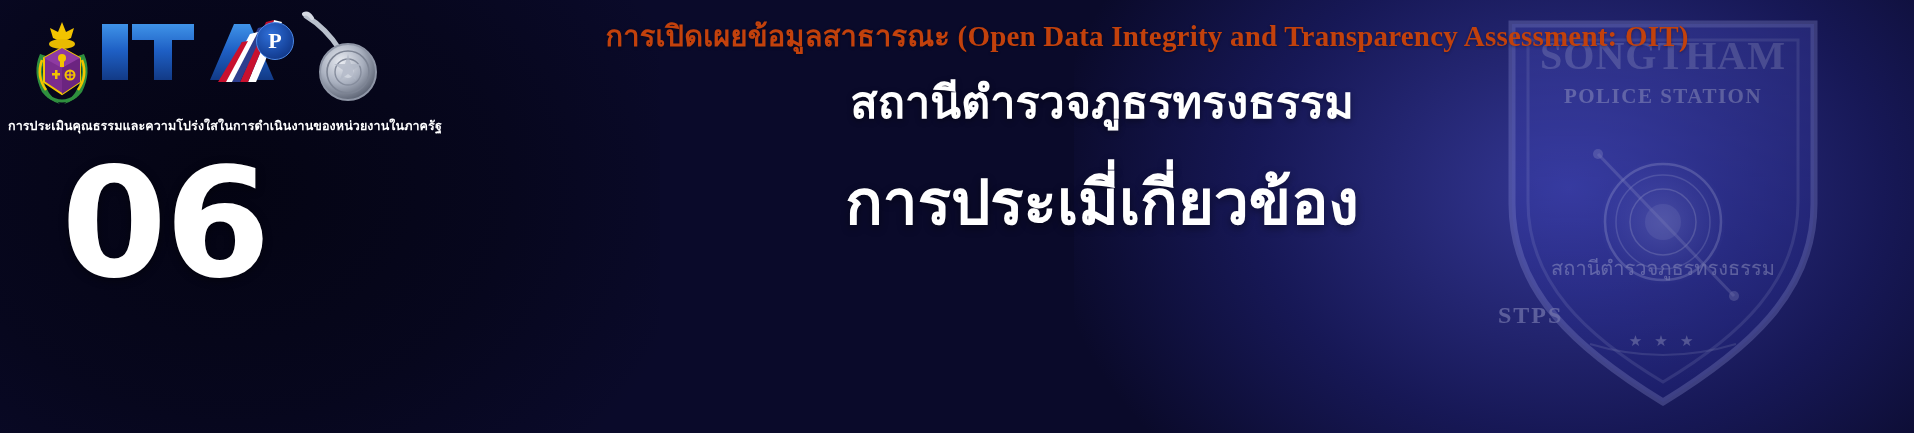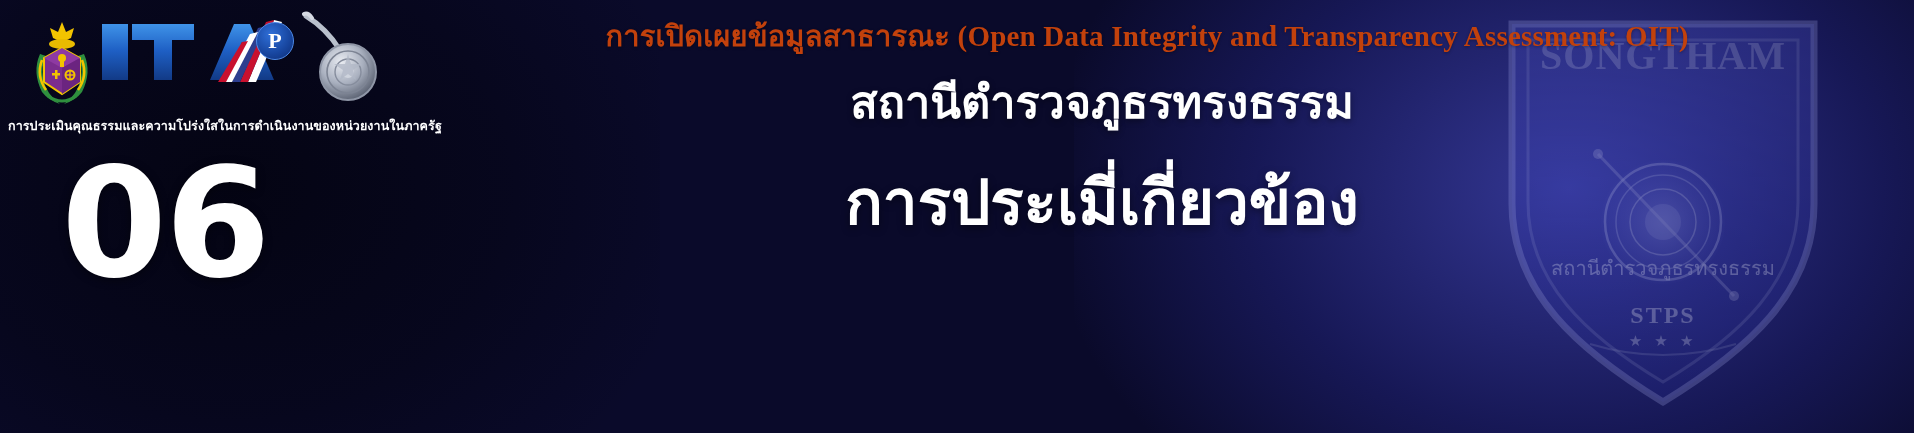--- a/index.html
+++ b/index.html
@@ -168,21 +168,21 @@
   #police-badge .bg-text-thai {
     position:absolute; top:238px; left:0; width:100%;
     text-align:center;
     color:#dde1ff;
     font-family:"DejaVu Sans", sans-serif;
     font-size:20px;
     opacity:0.78;
   }
   #police-badge .bg-text-abbr {
     position:absolute; top:288px; left:0; width:100%;
-    text-align:center;
+    text-align:left;
     color:#e6e9ff;
     font-family:"Liberation Serif", serif;
     font-weight:bold;
     font-size:24px;
     letter-spacing:2px;
     opacity:0.72;
   }
   #police-badge .bg-stars {
     position:absolute; top:318px; left:0; width:100%;
     text-align:center;
@@ -222,20 +222,21 @@
       <circle cx="165" cy="208" r="33" fill="none" stroke="#dfe3ff" stroke-opacity="0.5" stroke-width="1.5"></circle>
       <circle cx="165" cy="208" r="18" fill="#c8ceff" fill-opacity="0.30"></circle>
 
       <line x1="100" y1="140" x2="236" y2="282" stroke="#d6daff" stroke-opacity="0.40" stroke-width="3"></line>
       <circle cx="100" cy="140" r="5" fill="#d6daff" fill-opacity="0.45"></circle>
       <circle cx="236" cy="282" r="5" fill="#d6daff" fill-opacity="0.45"></circle>
 
       <path d="M92 330 Q165 352 238 330" fill="none" stroke="#dfe3ff" stroke-opacity="0.30" stroke-width="2"></path>
     </svg>
     <div class="bg-text-top">SONGTHAM</div>
+    <div class="bg-text-sub">POLICE STATION</div>
     <div class="bg-text-thai">สถานีตำรวจภูธรทรงธรรม</div>
     <div class="bg-text-abbr">STPS</div>
     <div class="bg-stars">★ ★ ★</div>
   </div>
 
   <div id="logo-cluster">
 
     <svg id="garuda" viewBox="0 0 64 92">
 
       <path d="M32 2 L36 12 L44 8 L41 18 L32 22 L23 18 L20 8 L28 12 Z" fill="#f2c400"></path>

